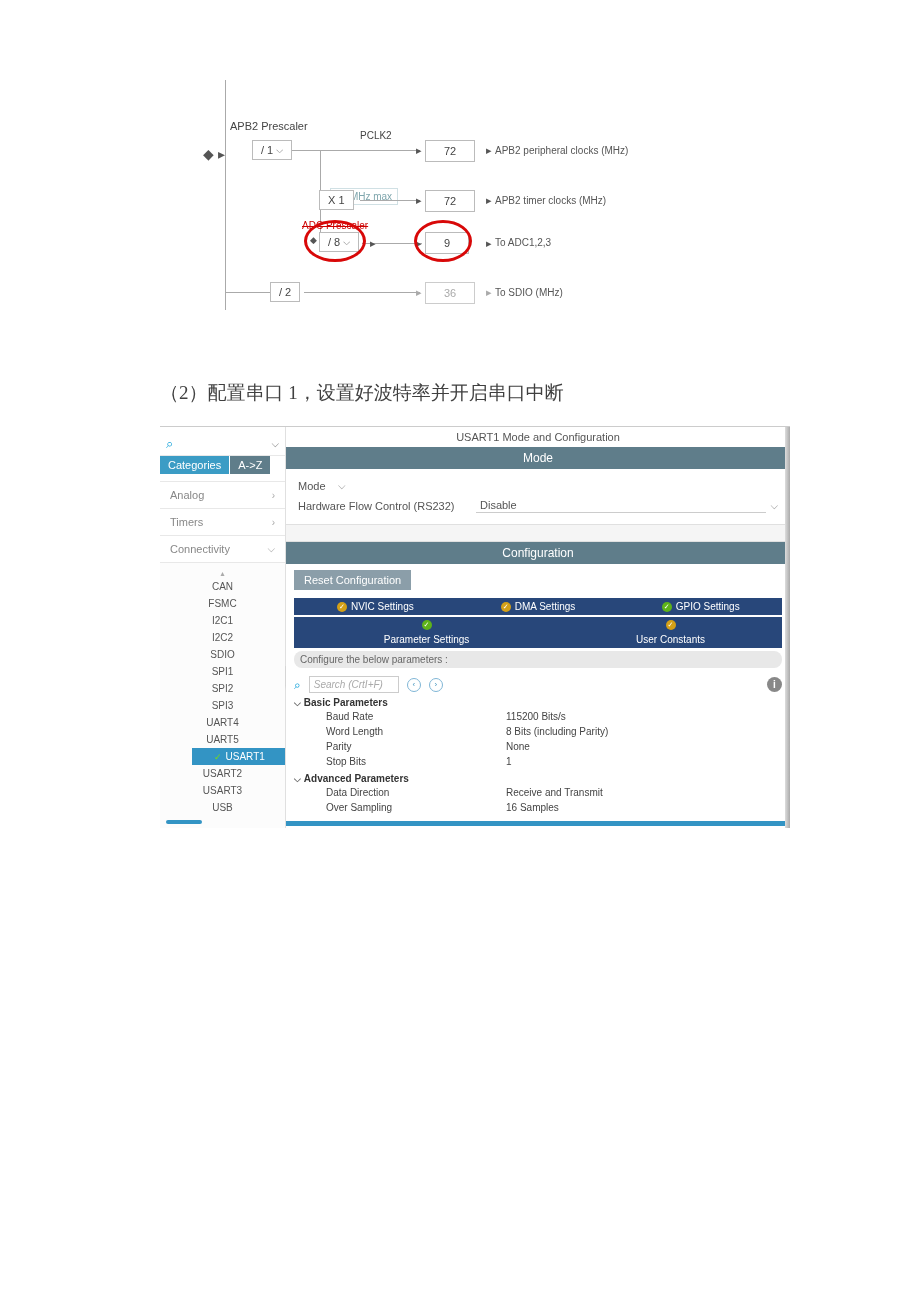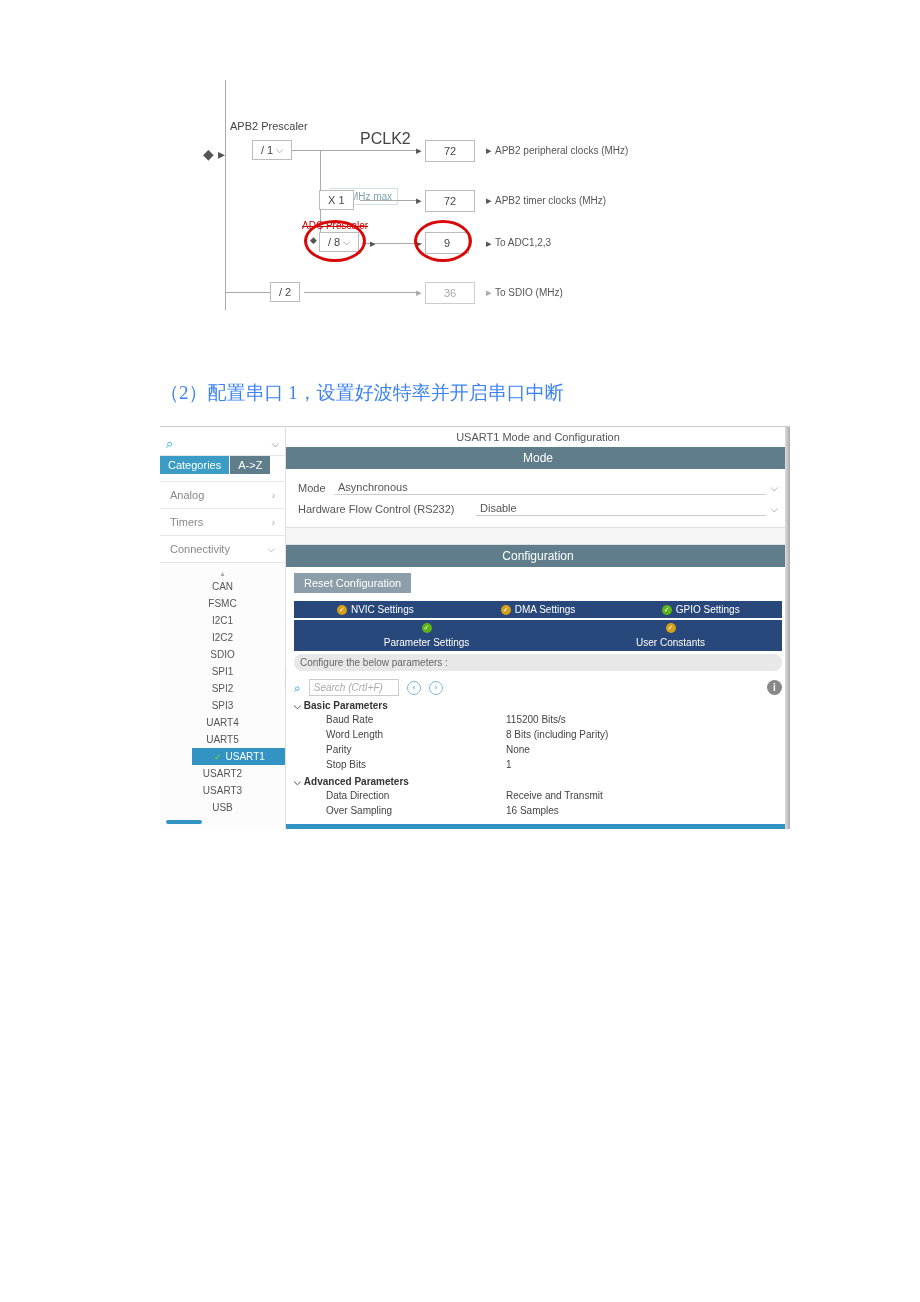--- a/index.html
+++ b/index.html
@@ -26,21 +26,21 @@
       padding: 3px 8px;
       display: flex;
       align-items: center;
       gap: 3px;
       font-size: 11px;
     }
     .chev-small { font-size: 9px; color: #888; }
     
     .apb2-label { position: absolute; left: 30px; top: 40px; }
     .apb2-box { left: 52px; top: 60px; }
-    .pclk2-label { position: absolute; left: 160px; top: 50px; font-size: 16px; }
+    .pclk2-label { position: absolute; left: 160px; top: 50px; font-size: 10px; }
     .pclk2-sub { position: absolute; left: 130px; top: 80px; font-size: 10px; color: #7fa6ad; padding: 2px 5px; border: 1px solid #d0e0e4; margin-top: 28px; }
     
     .value-box {
       position: absolute;
       border: 1px solid #bbb;
       padding: 4px 18px;
       font-size: 11px;
       text-align: center;
       background: #fff;
     }
@@ -69,21 +69,21 @@
       border-radius: 50%;
     }
     .rc1 { left: 104px; top: 140px; width: 62px; height: 42px; }
     .rc2 { left: 214px; top: 140px; width: 58px; height: 42px; }
     
     
     .chinese-heading {
       margin: 60px 0 20px 160px;
       font-size: 19px;
       font-family: SimSun, serif;
-      color: #3b82f6;
+      color: #404040;
     }
     
     
     .ide-container {
       margin-left: 160px;
       width: 630px;
       border-top: 1px solid #ccc;
       display: flex;
       position: relative;
     }
@@ -394,21 +394,20 @@
           </div>
       </div>
     </div>
 
     <div class="main-panel">
       <div style="text-align:center;font-size:11px;color:#555;padding:4px;">USART1 Mode and Configuration</div>
       <div class="section-header">Mode</div>
       <div class="mode-section">
         <div class="mode-row">
           <label>Mode</label>
-          <span class="mode-val">Asynchronous</span>
           <span class="mode-chev">⌵</span>
         </div>
         <div class="mode-row">
           <label class="long-label">Hardware Flow Control (RS232)</label>
           <span class="mode-val">Disable</span>
           <span class="mode-chev">⌵</span>
         </div>
       </div>
 
       <div class="spacer-gray"></div>

